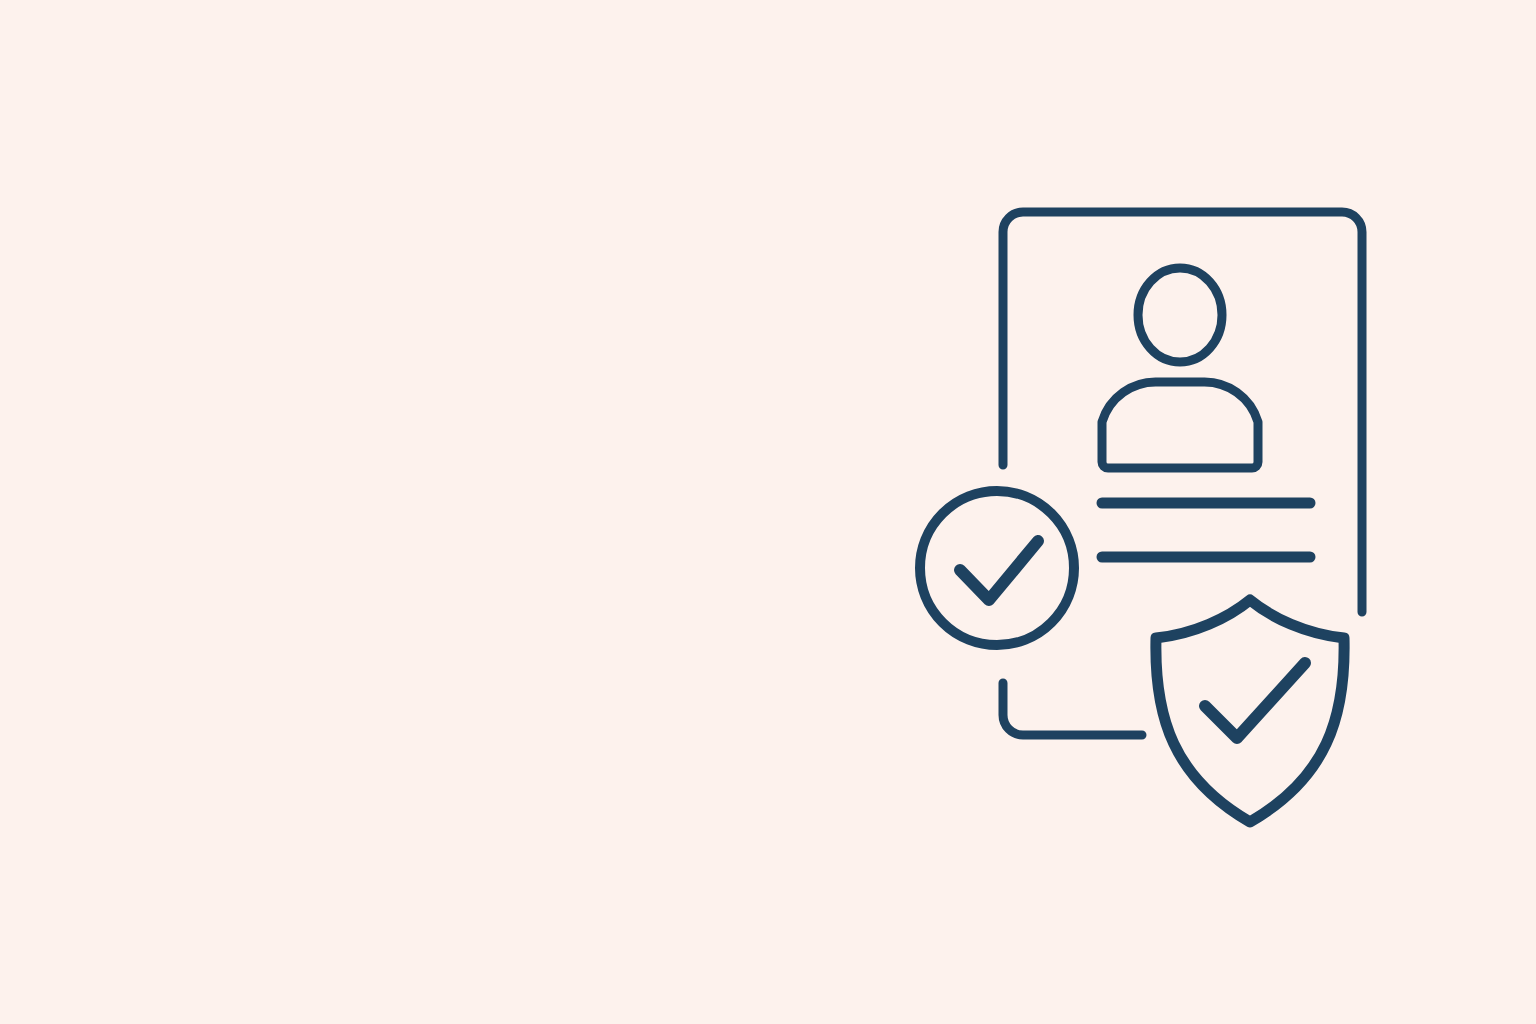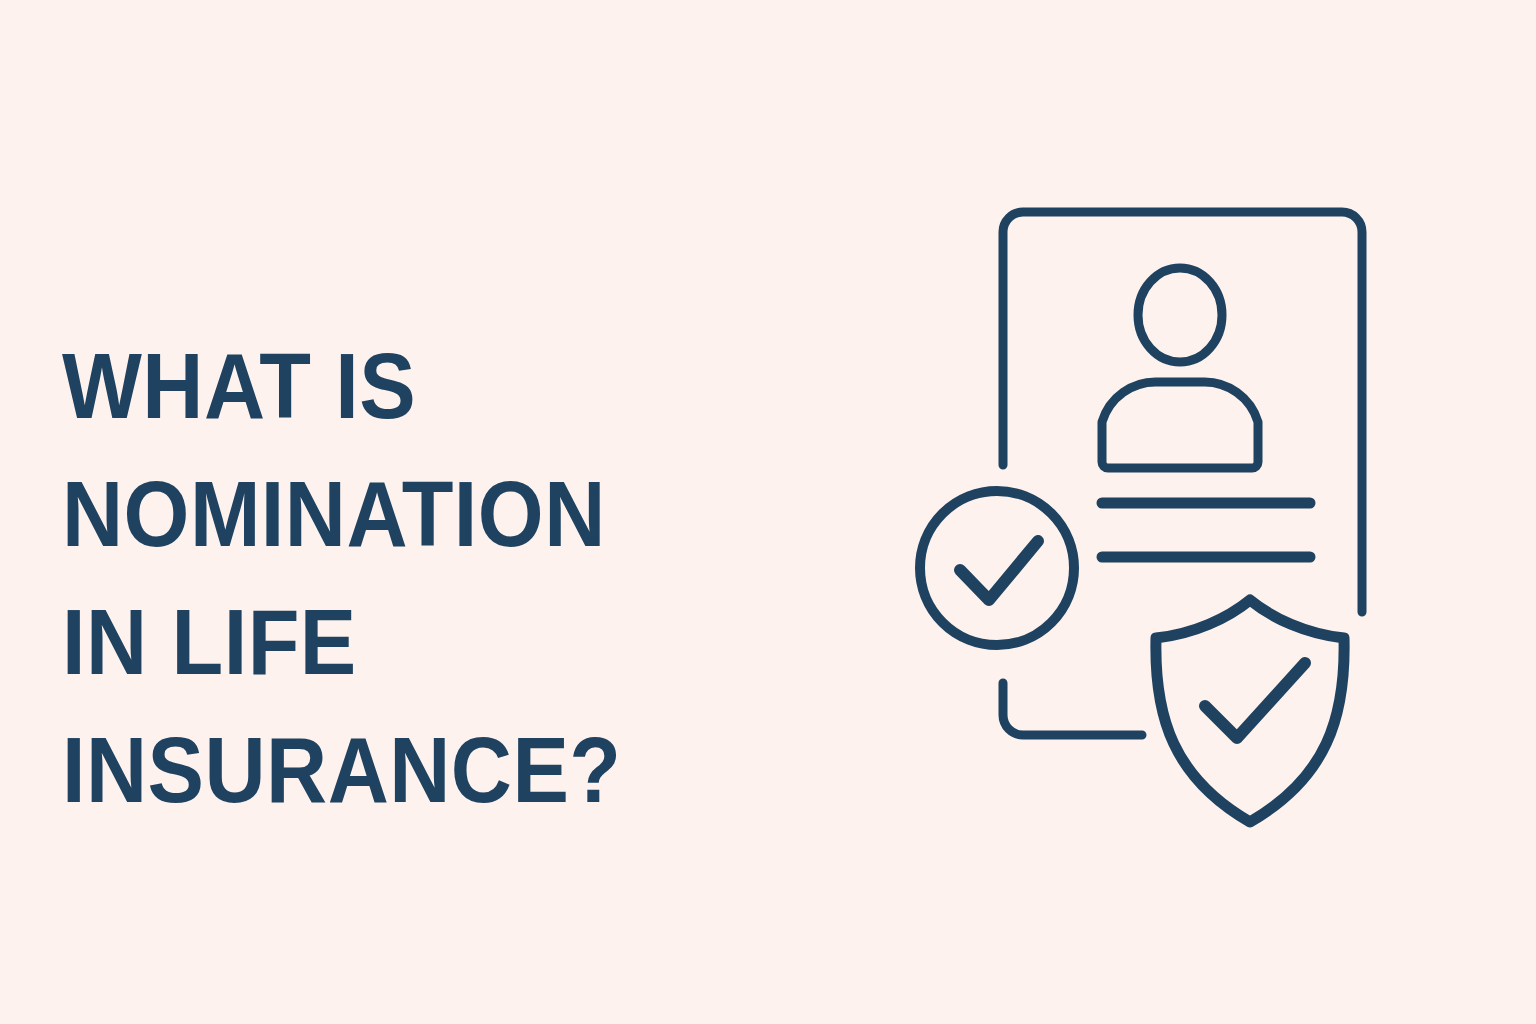--- a/index.html
+++ b/index.html
@@ -56,26 +56,20 @@
     display: block;
     width: 100%;
     height: 100%;
   }
 </style>
 </head>
 <body>
 
 <div id="poster" style="background: rgb(253, 242, 237);">
 
-  <div id="headline">
-    <span class="headline-line" style="color: rgb(30, 66, 96);">WHAT IS</span>
-    <span class="headline-line" style="color: rgb(30, 66, 96);">NOMINATION</span>
-    <span class="headline-line" style="color: rgb(30, 66, 96);">IN LIFE</span>
-    <span class="headline-line" style="color: rgb(30, 66, 96);">INSURANCE?</span>
-  </div>
 
   <div id="illustration">
     <svg viewBox="0 0 520 700" xmlns="http://www.w3.org/2000/svg" fill="none" stroke="#1e4260" stroke-width="9" stroke-linecap="round" stroke-linejoin="round">
 
       <g>
 
         <path d="M 123 305
                  L 123 72
                  A 20 20 0 0 1 143 52
                  L 462 52

